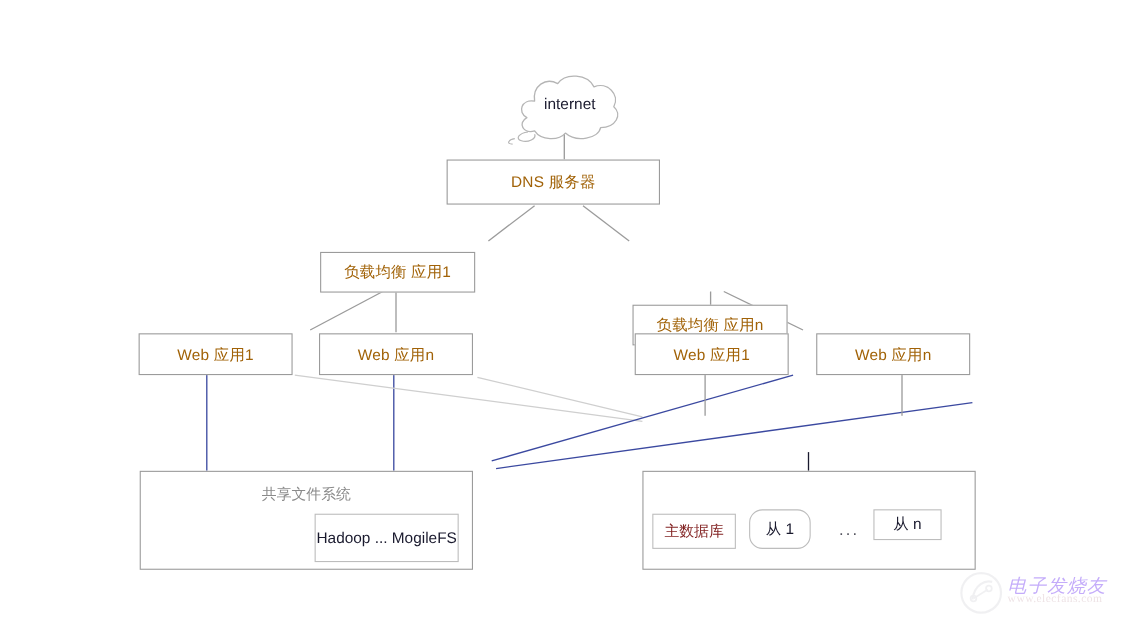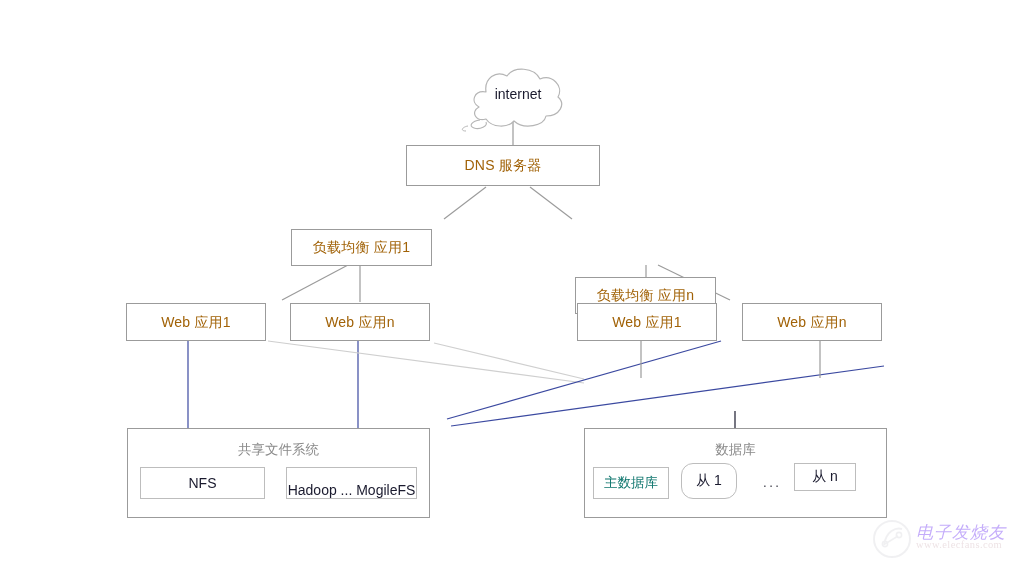--- a/index.html
+++ b/index.html
@@ -61,21 +61,21 @@
     border: 1px solid #bdbdbd;
     background: #ffffff;
     display: flex;
     align-items: center;
     justify-content: center;
     font-size: 14px;
     color: #1a1a2e;
     white-space: nowrap;
   }
   .sub.muted {
-    color: #0f766e;
+    color: #7f1d1d;
     font-size: 13.5px;
     text-align: center;
   }
   .ellipsis {
     position: absolute;
     font-size: 15px;
     color: #55555f;
     letter-spacing: 2px;
     display: flex;
     align-items: center;
@@ -190,30 +190,26 @@
   <div class="node" style="left:577px; top:303px; width:140px; height:38px;">
     <span>Web 应用1</span>
   </div>
   <div class="node" style="left:742px; top:303px; width:140px; height:38px;">
     <span>Web 应用n</span>
   </div>
 
 
   <div class="group" style="left:127px; top:428px; width:303px; height:90px;">
     <div class="group-title">共享文件系统</div>
-    <div class="sub" style="left:12px; top:38px; width:125px; height:32px;">
-      <span>NFS</span>
-    </div>
-    <div class="sub" style="left:158px; top:38px; width:131px; height:32px;align-items:flex-end;">
+    <div class="sub" style="left:158px; top:38px; width:131px; height:44px;">
       <span>Hadoop ... MogileFS</span>
     </div>
   </div>
 
   <div class="group" style="left:584px; top:428px; width:303px; height:90px;">
-    <div class="group-title">数据库</div>
     <div class="sub muted" style="left:8px; top:38px; width:76px; height:32px;">
       <span>主数据库</span>
     </div>
     <div class="sub" style="left:96px; top:34px; width:56px; height:36px;border-radius:12px;">
       <span>从 1</span>
     </div>
     <div class="ellipsis" style="left:166px; top:34px; width:42px; height:36px;">...</div>
     <div class="sub" style="left:209px; top:34px; width:62px; height:28px;">
       <span>从 n</span>
     </div>

